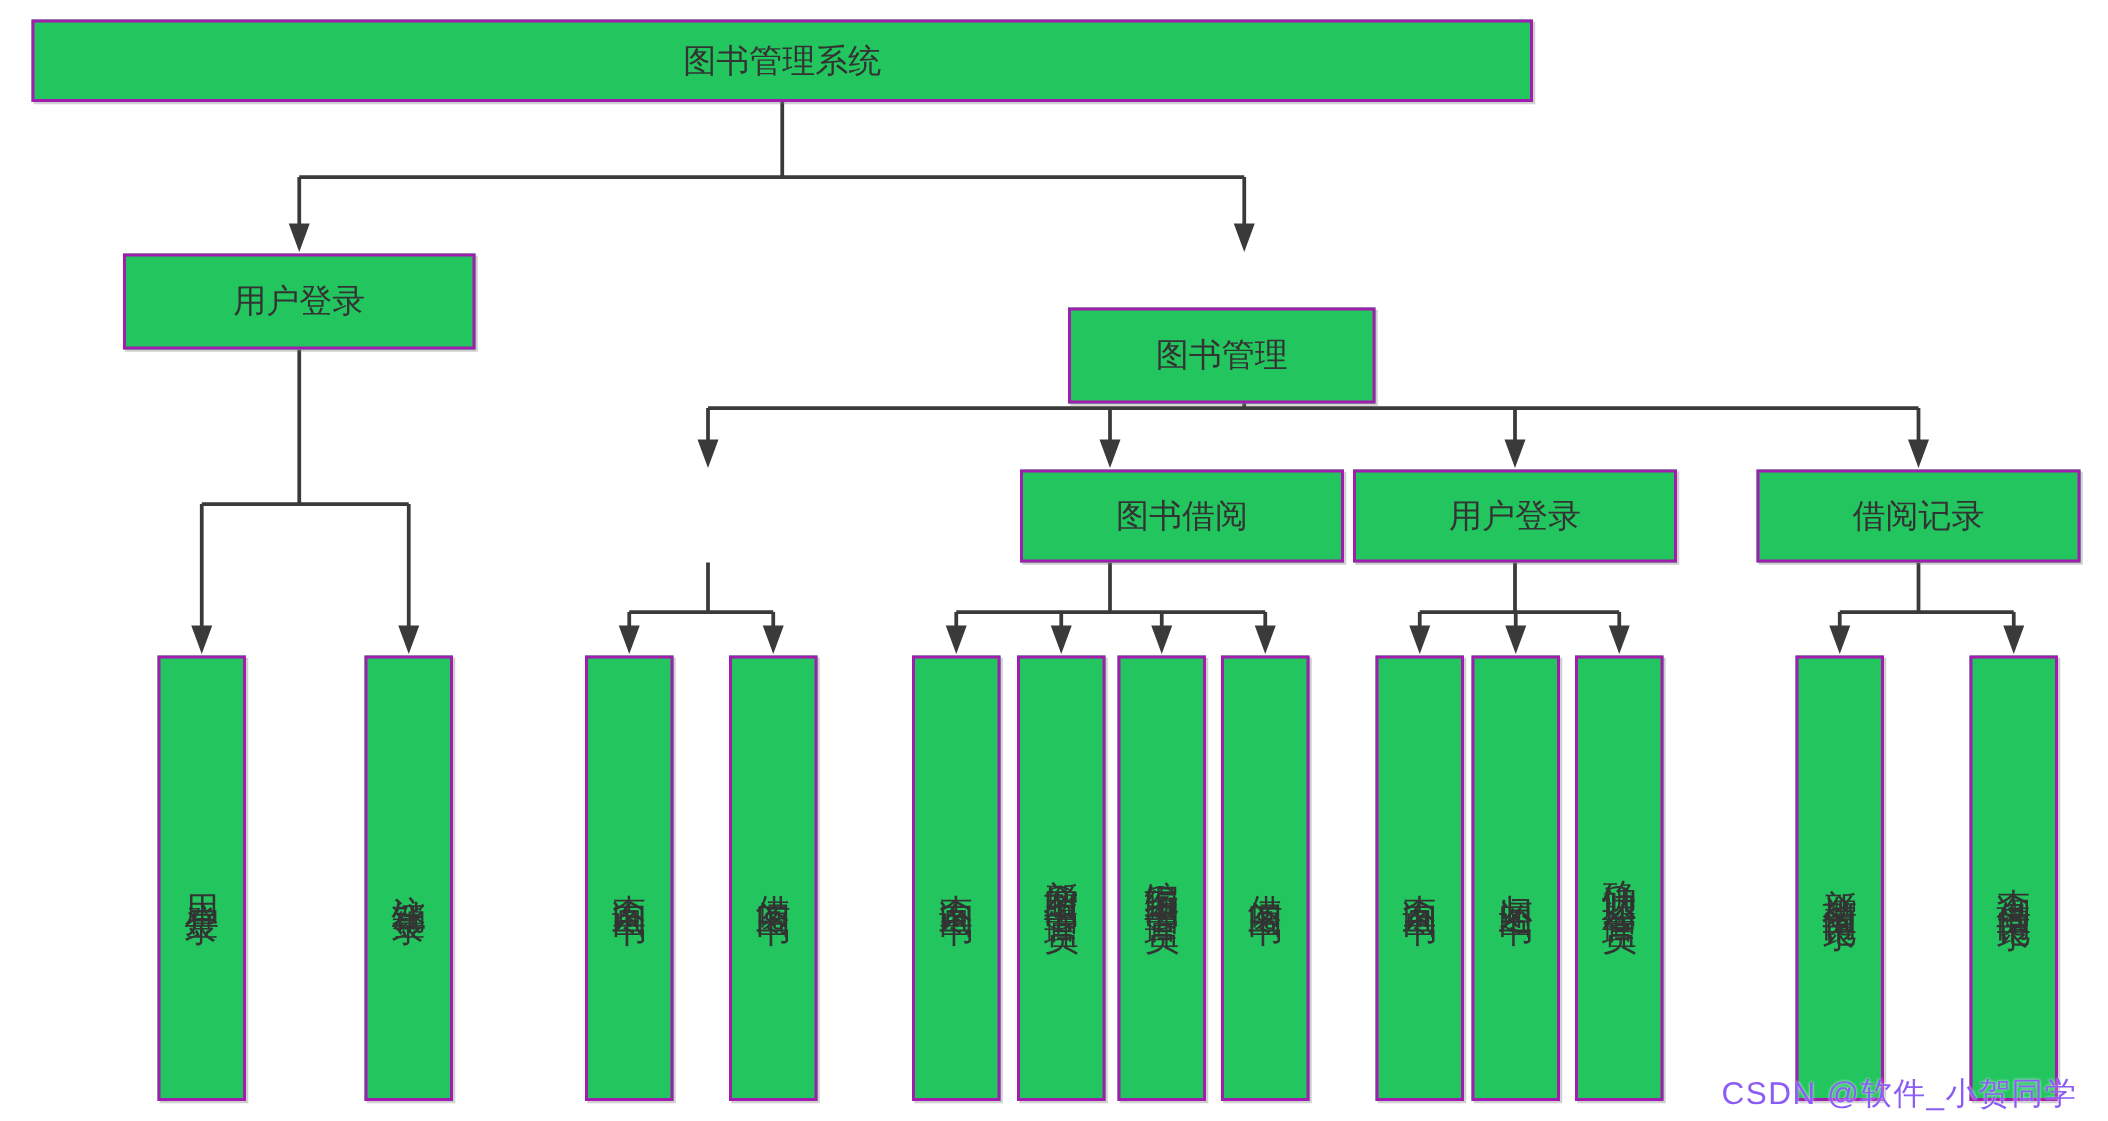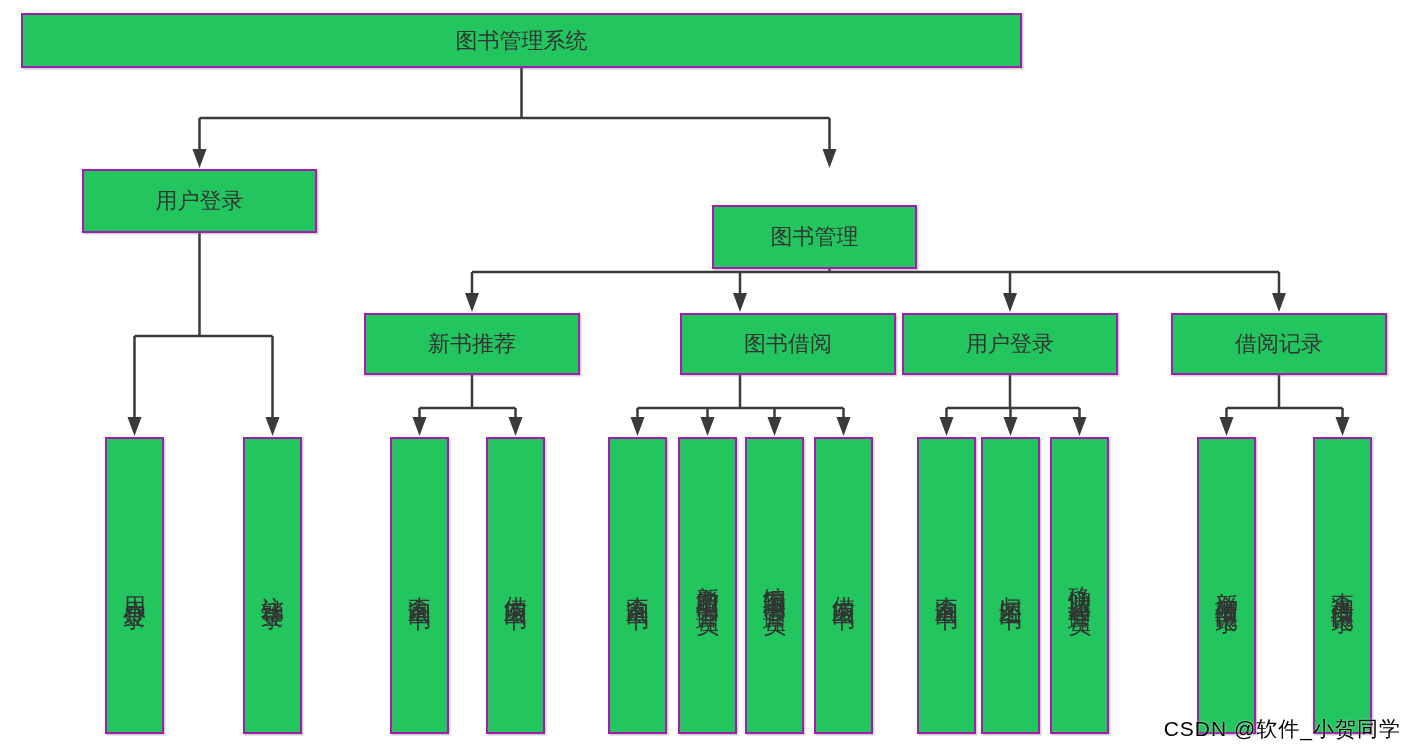--- a/index.html
+++ b/index.html
@@ -43,24 +43,24 @@
   }
   .node-v .lbl {
     writing-mode: vertical-rl;
     white-space: normal;
     font-size: 23px;
     letter-spacing: 4px;
     line-height: 1;
   }
   .watermark {
     position: absolute;
-    right: 4px;
+    right: 20px;
     bottom: 4px;
     font-size: 21px;
-    color: #000000;
+    color: #8b5cf6;
     text-shadow: 0 0 2px rgba(255,255,255,0.9);
     z-index: 5;
     letter-spacing: 1px;
   }
 </style>
 </head>
 <body>
 
 <div id="canvas">
 
@@ -127,23 +127,20 @@
     <span class="lbl">图书管理系统</span>
   </div>
 
   <div class="node" style="left:82px; top:169px; width:235px; height:64px;">
     <span class="lbl">用户登录</span>
   </div>
   <div class="node" style="left:712px; top:169px; width:205px; height:64px;margin-top:36px;">
     <span class="lbl">图书管理</span>
   </div>
 
-  <div class="node" style="left:364px; top:313px; width:216px; height:62px;">
-    <span class="lbl">新书推荐</span>
-  </div>
   <div class="node" style="left:632px; top:313px; width:216px; height:62px;margin-left:48px;">
     <span class="lbl">图书借阅</span>
   </div>
   <div class="node" style="left:902px; top:313px; width:216px; height:62px;">
     <span class="lbl">用户登录</span>
   </div>
   <div class="node" style="left:1171px; top:313px; width:216px; height:62px;">
     <span class="lbl">借阅记录</span>
   </div>
 

